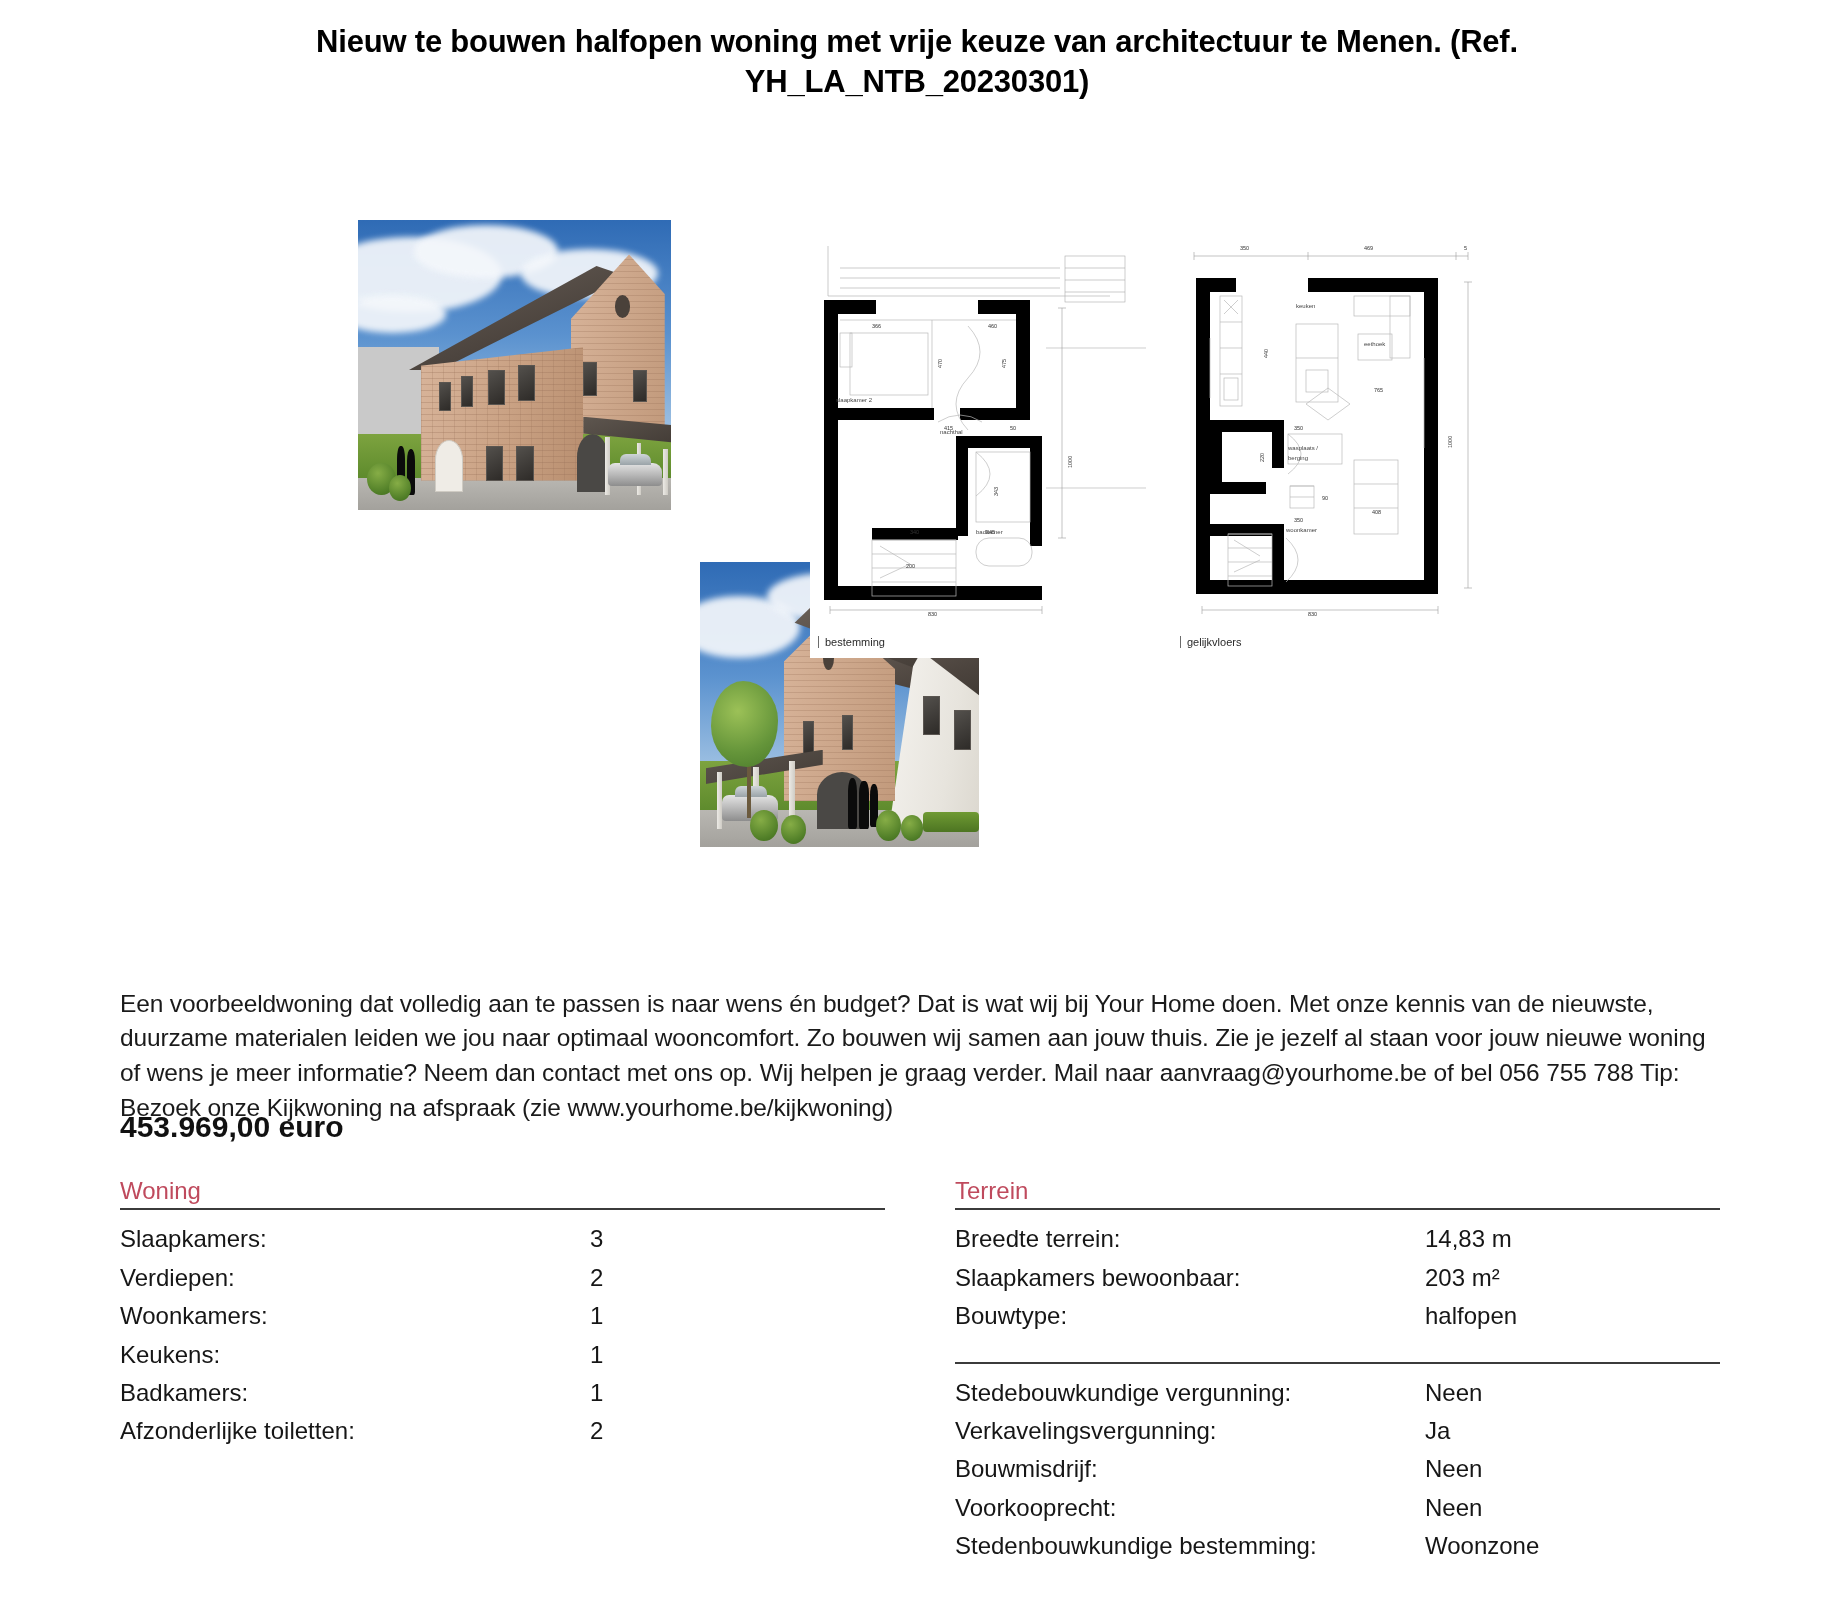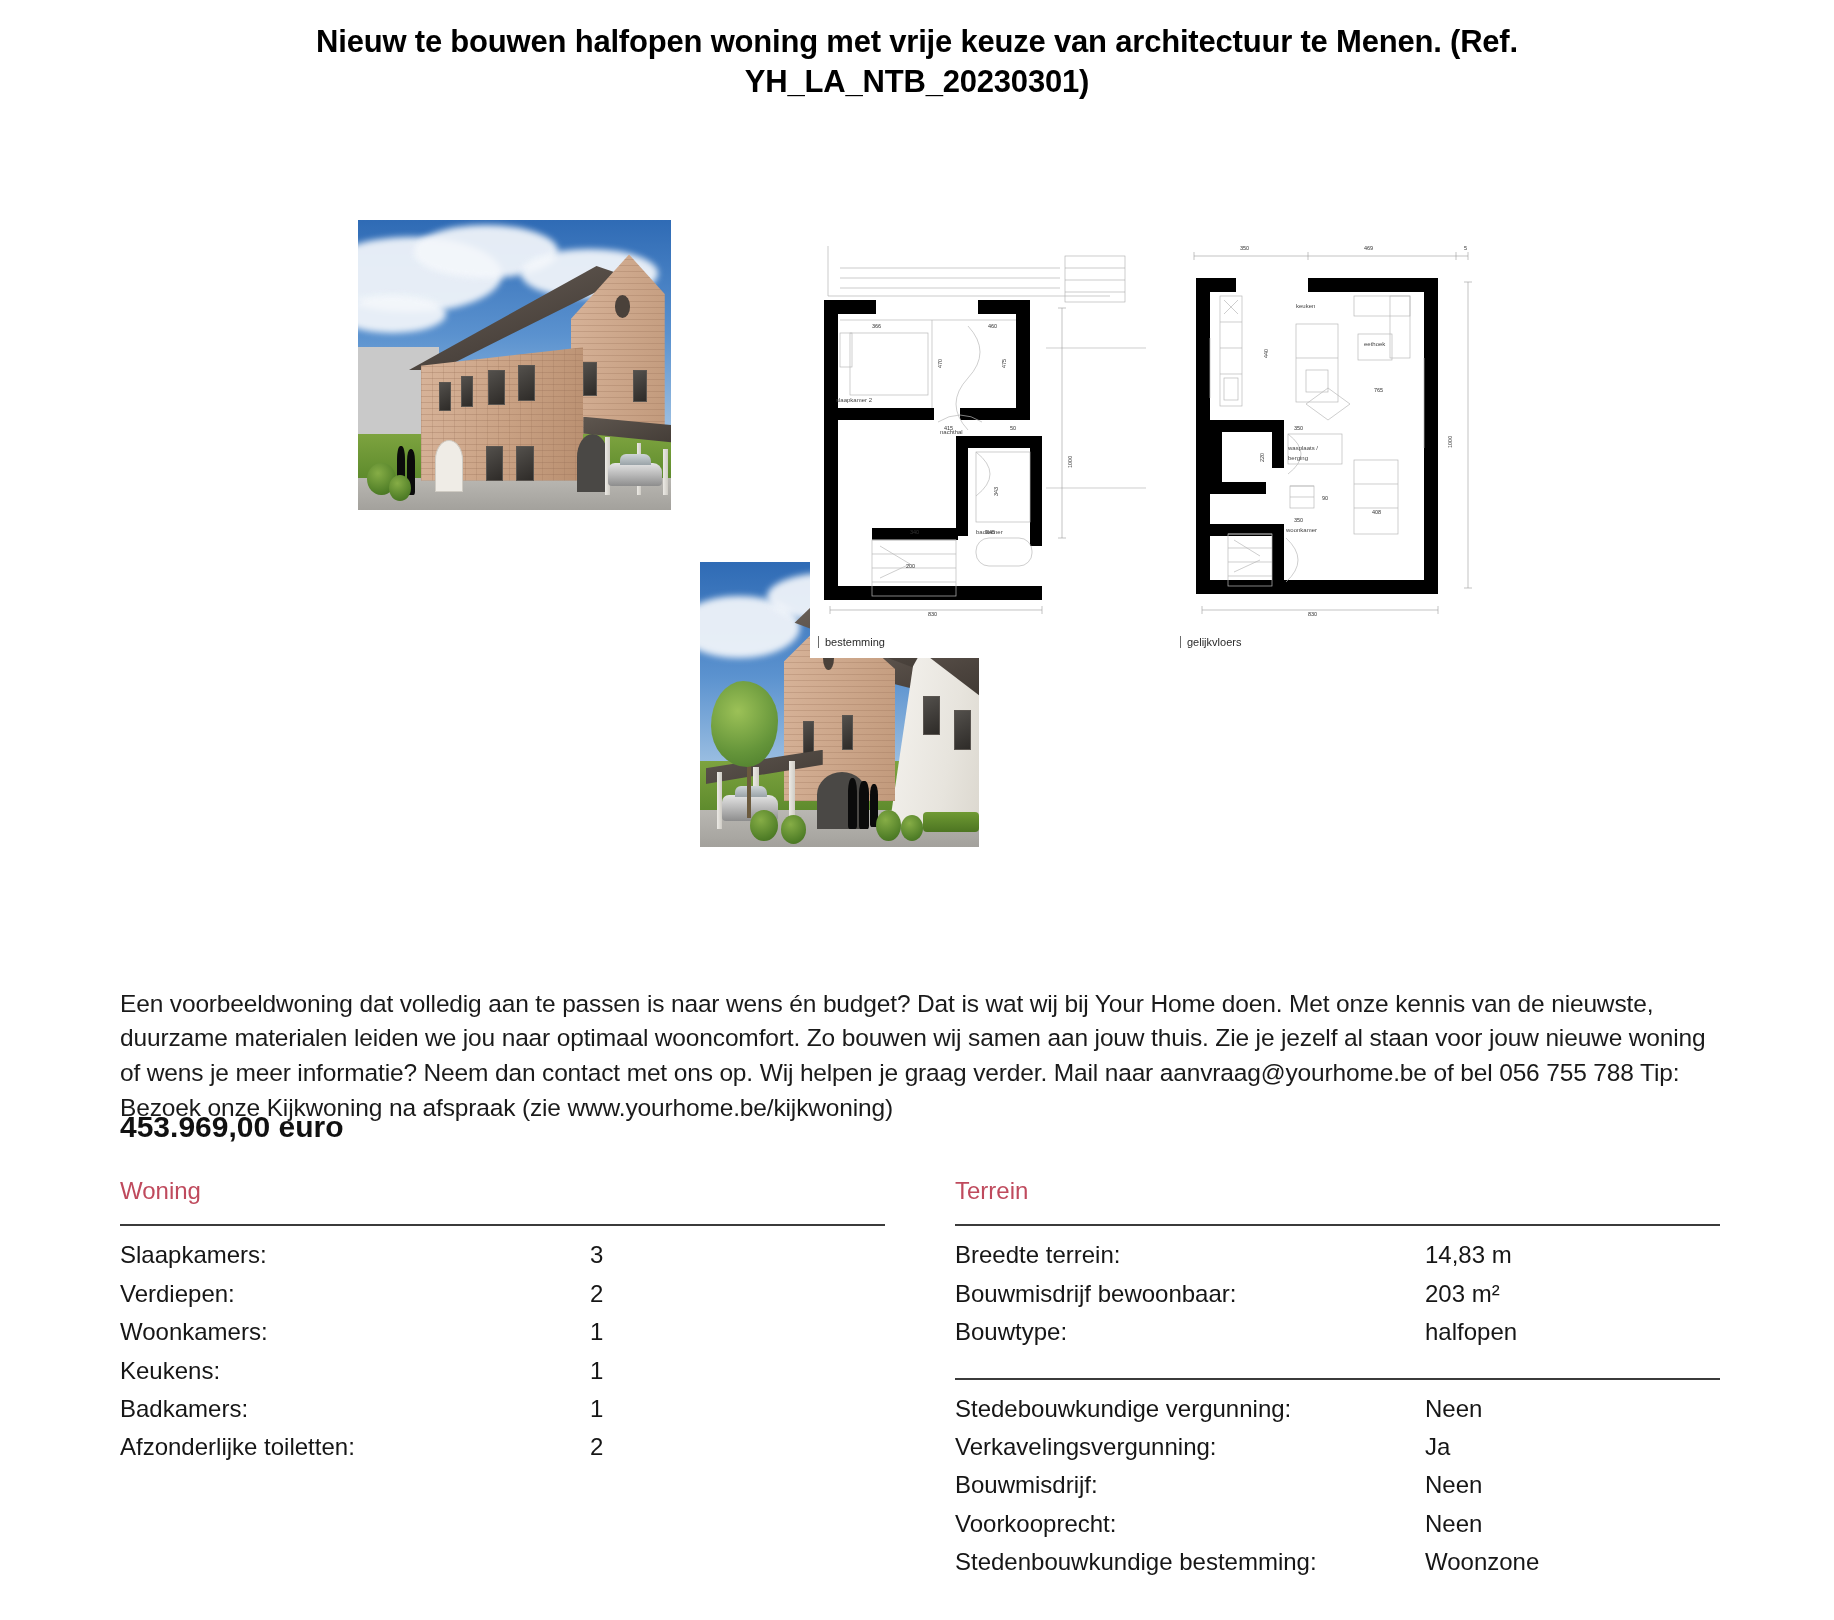--- a/index.html
+++ b/index.html
@@ -207,21 +207,21 @@
     top: 1178px;
     width: 1600px;
     display: flex;
     gap: 70px;
   }
   .spec-col { width: 790px; }
 
   .spec-header {
     font-size: 24px;
     color: #bf4a5d;
-    padding-bottom: 20px;
+    padding-bottom: 4px;
     line-height: 1.1;
   }
   .spec-rule {
     border: 0;
     border-top: 2px solid #3b3b3b;
     margin: 0 0 10px 0;
   }
   .spec-rows { display: block; }
   .spec-row {
     display: flex;
@@ -510,21 +510,21 @@
 
   <div class="spec-col">
     <div class="spec-header">Terrein</div>
     <hr class="spec-rule">
     <div class="spec-rows">
         <div class="spec-row">
           <span class="spec-label">Breedte terrein:</span>
           <span class="spec-value">14,83 m</span>
         </div>
         <div class="spec-row">
-          <span class="spec-label">Bouwmisdrijf bewoonbaar:</span>
+          <span class="spec-label">Slaapkamers bewoonbaar:</span>
           <span class="spec-value">203 m²</span>
         </div>
         <div class="spec-row">
           <span class="spec-label">Bouwtype:</span>
           <span class="spec-value">halfopen</span>
         </div>
       </div>
 
     <div class="block-gap"></div>
 

